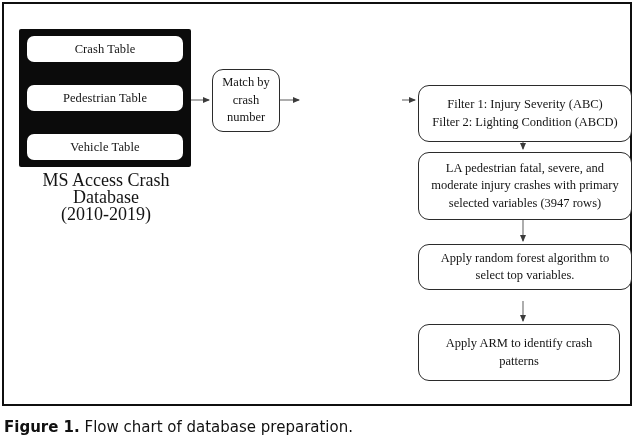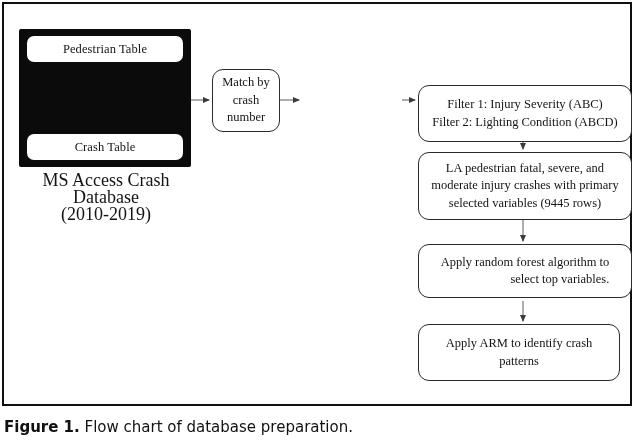--- a/index.html
+++ b/index.html
@@ -87,21 +87,21 @@
     font-size: 12.5px;
     line-height: 17.5px;
     color: #141414;
     padding: 8px 6px;
   }
 
   #box-match        { left: 208px; top: 65px;  width: 68px;  height: 63px; }
   #box-la-ped       { left: 298px; top: 65px;  width: 102px; height: 63px; }
   #box-filters      { left: 414px; top: 66px;  width: 214px; height: 57px; margin-top: 15px; }
   #box-la-crashes   { left: 414px; top: 148px; width: 214px; height: 68px; }
-  #box-random-forest{ left: 414px; top: 240px; width: 214px; height: 54px; text-align: right; }
+  #box-random-forest{ left: 414px; top: 240px; width: 214px; height: 46px; }
   #box-arm          { left: 414px; top: 320px; width: 202px; height: 57px; }
 
   .flow-box .box-text { display: block; white-space: pre-line; }
 
   
   #figure-caption {
     position: absolute;
     left: 4px;
     top: 418px;
     width: 632px;
@@ -129,22 +129,23 @@
       <line x1="185" y1="96" x2="205" y2="96"></line>
       <line x1="274" y1="96" x2="295" y2="96"></line>
       <line x1="398" y1="96" x2="411" y2="96"></line>
       <line x1="519" y1="122" x2="519" y2="145"></line>
       <line x1="519" y1="215" x2="519" y2="237"></line>
       <line x1="519" y1="297" x2="519" y2="317"></line>
     </g>
   </svg>
 
   <div id="database-cluster">
+    <div class="db-table">Crash Table</div>
     <div class="db-table">Pedestrian Table</div>
-    <div class="db-table">Crash Table</div>
+    <div class="db-table">Vehicle Table</div>
   </div>
 
   <div id="database-caption">
     <div>MS Access Crash Database</div>
     <div>(2010-2019)</div>
   </div>
 
   <div class="flow-box" id="box-match">
     <span class="box-text">Match by
 crash
@@ -153,21 +154,21 @@
 
 
   <div class="flow-box" id="box-filters">
     <span class="box-text">Filter 1: Injury Severity (ABC)
 Filter 2: Lighting Condition (ABCD)</span>
   </div>
 
   <div class="flow-box" id="box-la-crashes">
     <span class="box-text">LA pedestrian fatal, severe, and
 moderate injury crashes with primary
-selected variables (9445 rows)</span>
+selected variables (3947 rows)</span>
   </div>
 
   <div class="flow-box" id="box-random-forest">
     <span class="box-text">Apply random forest algorithm to
 select top variables.</span>
   </div>
 
   <div class="flow-box" id="box-arm">
     <span class="box-text">Apply ARM to identify crash patterns</span>
   </div>

